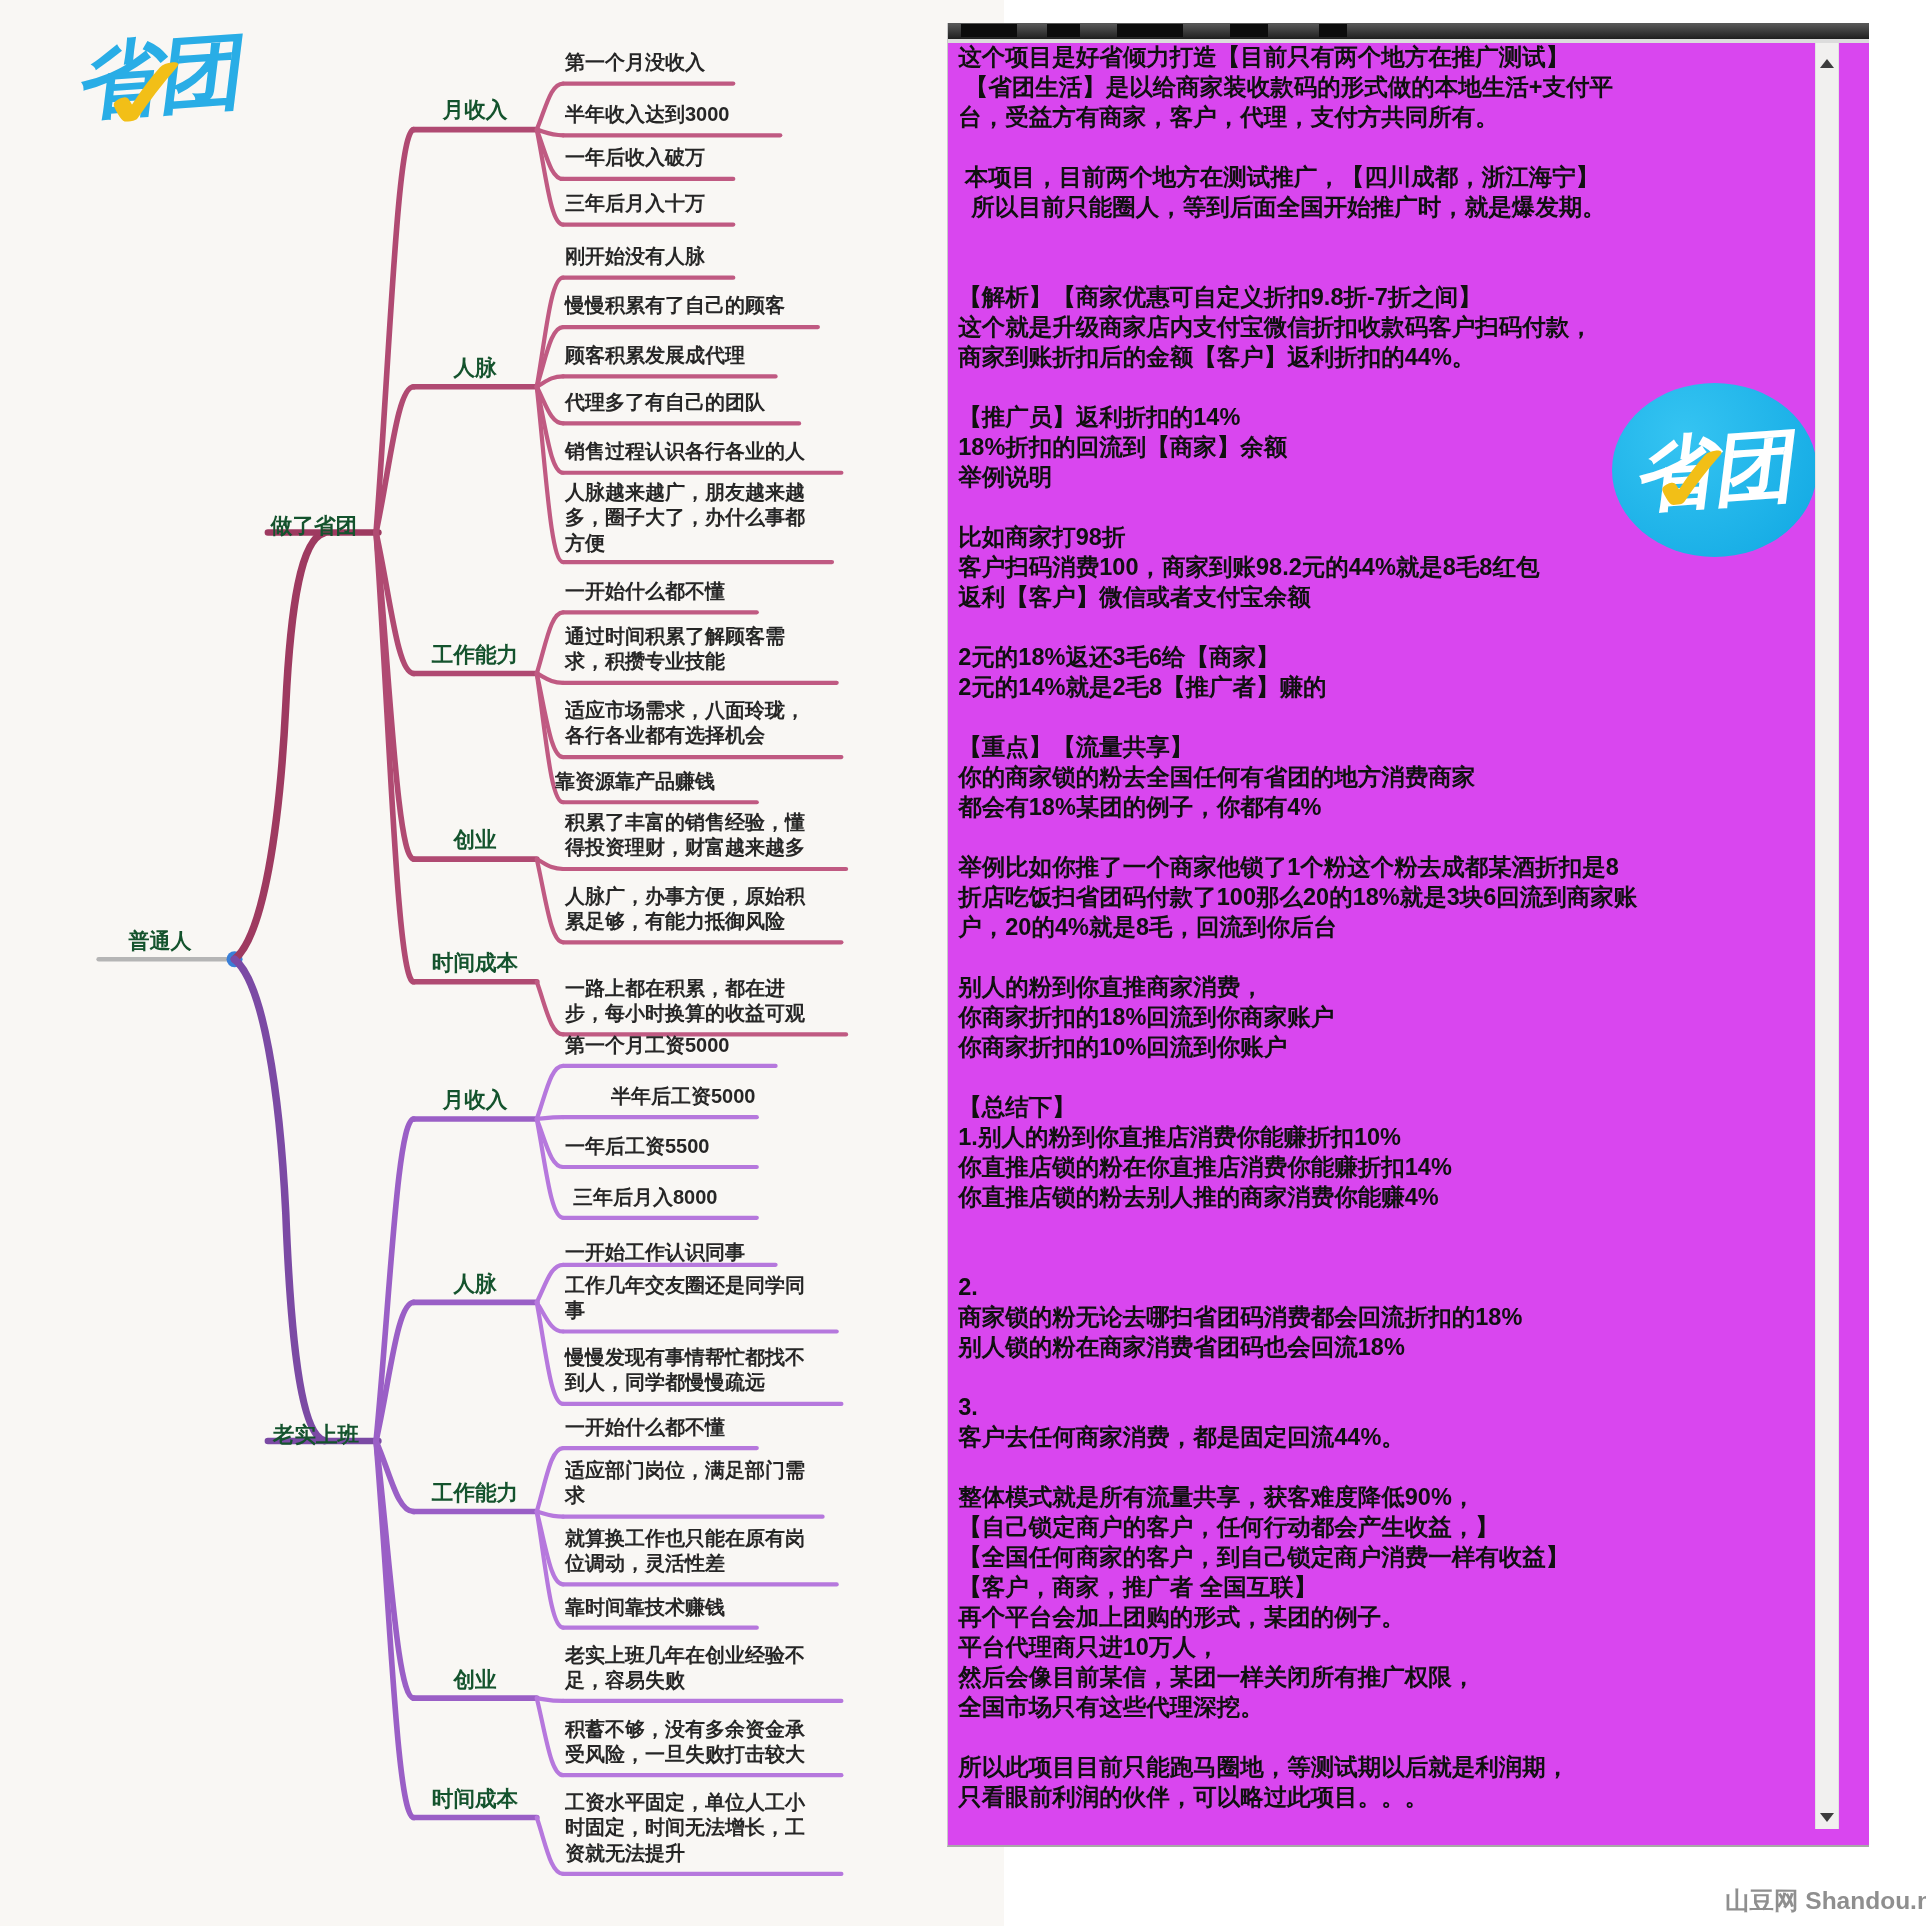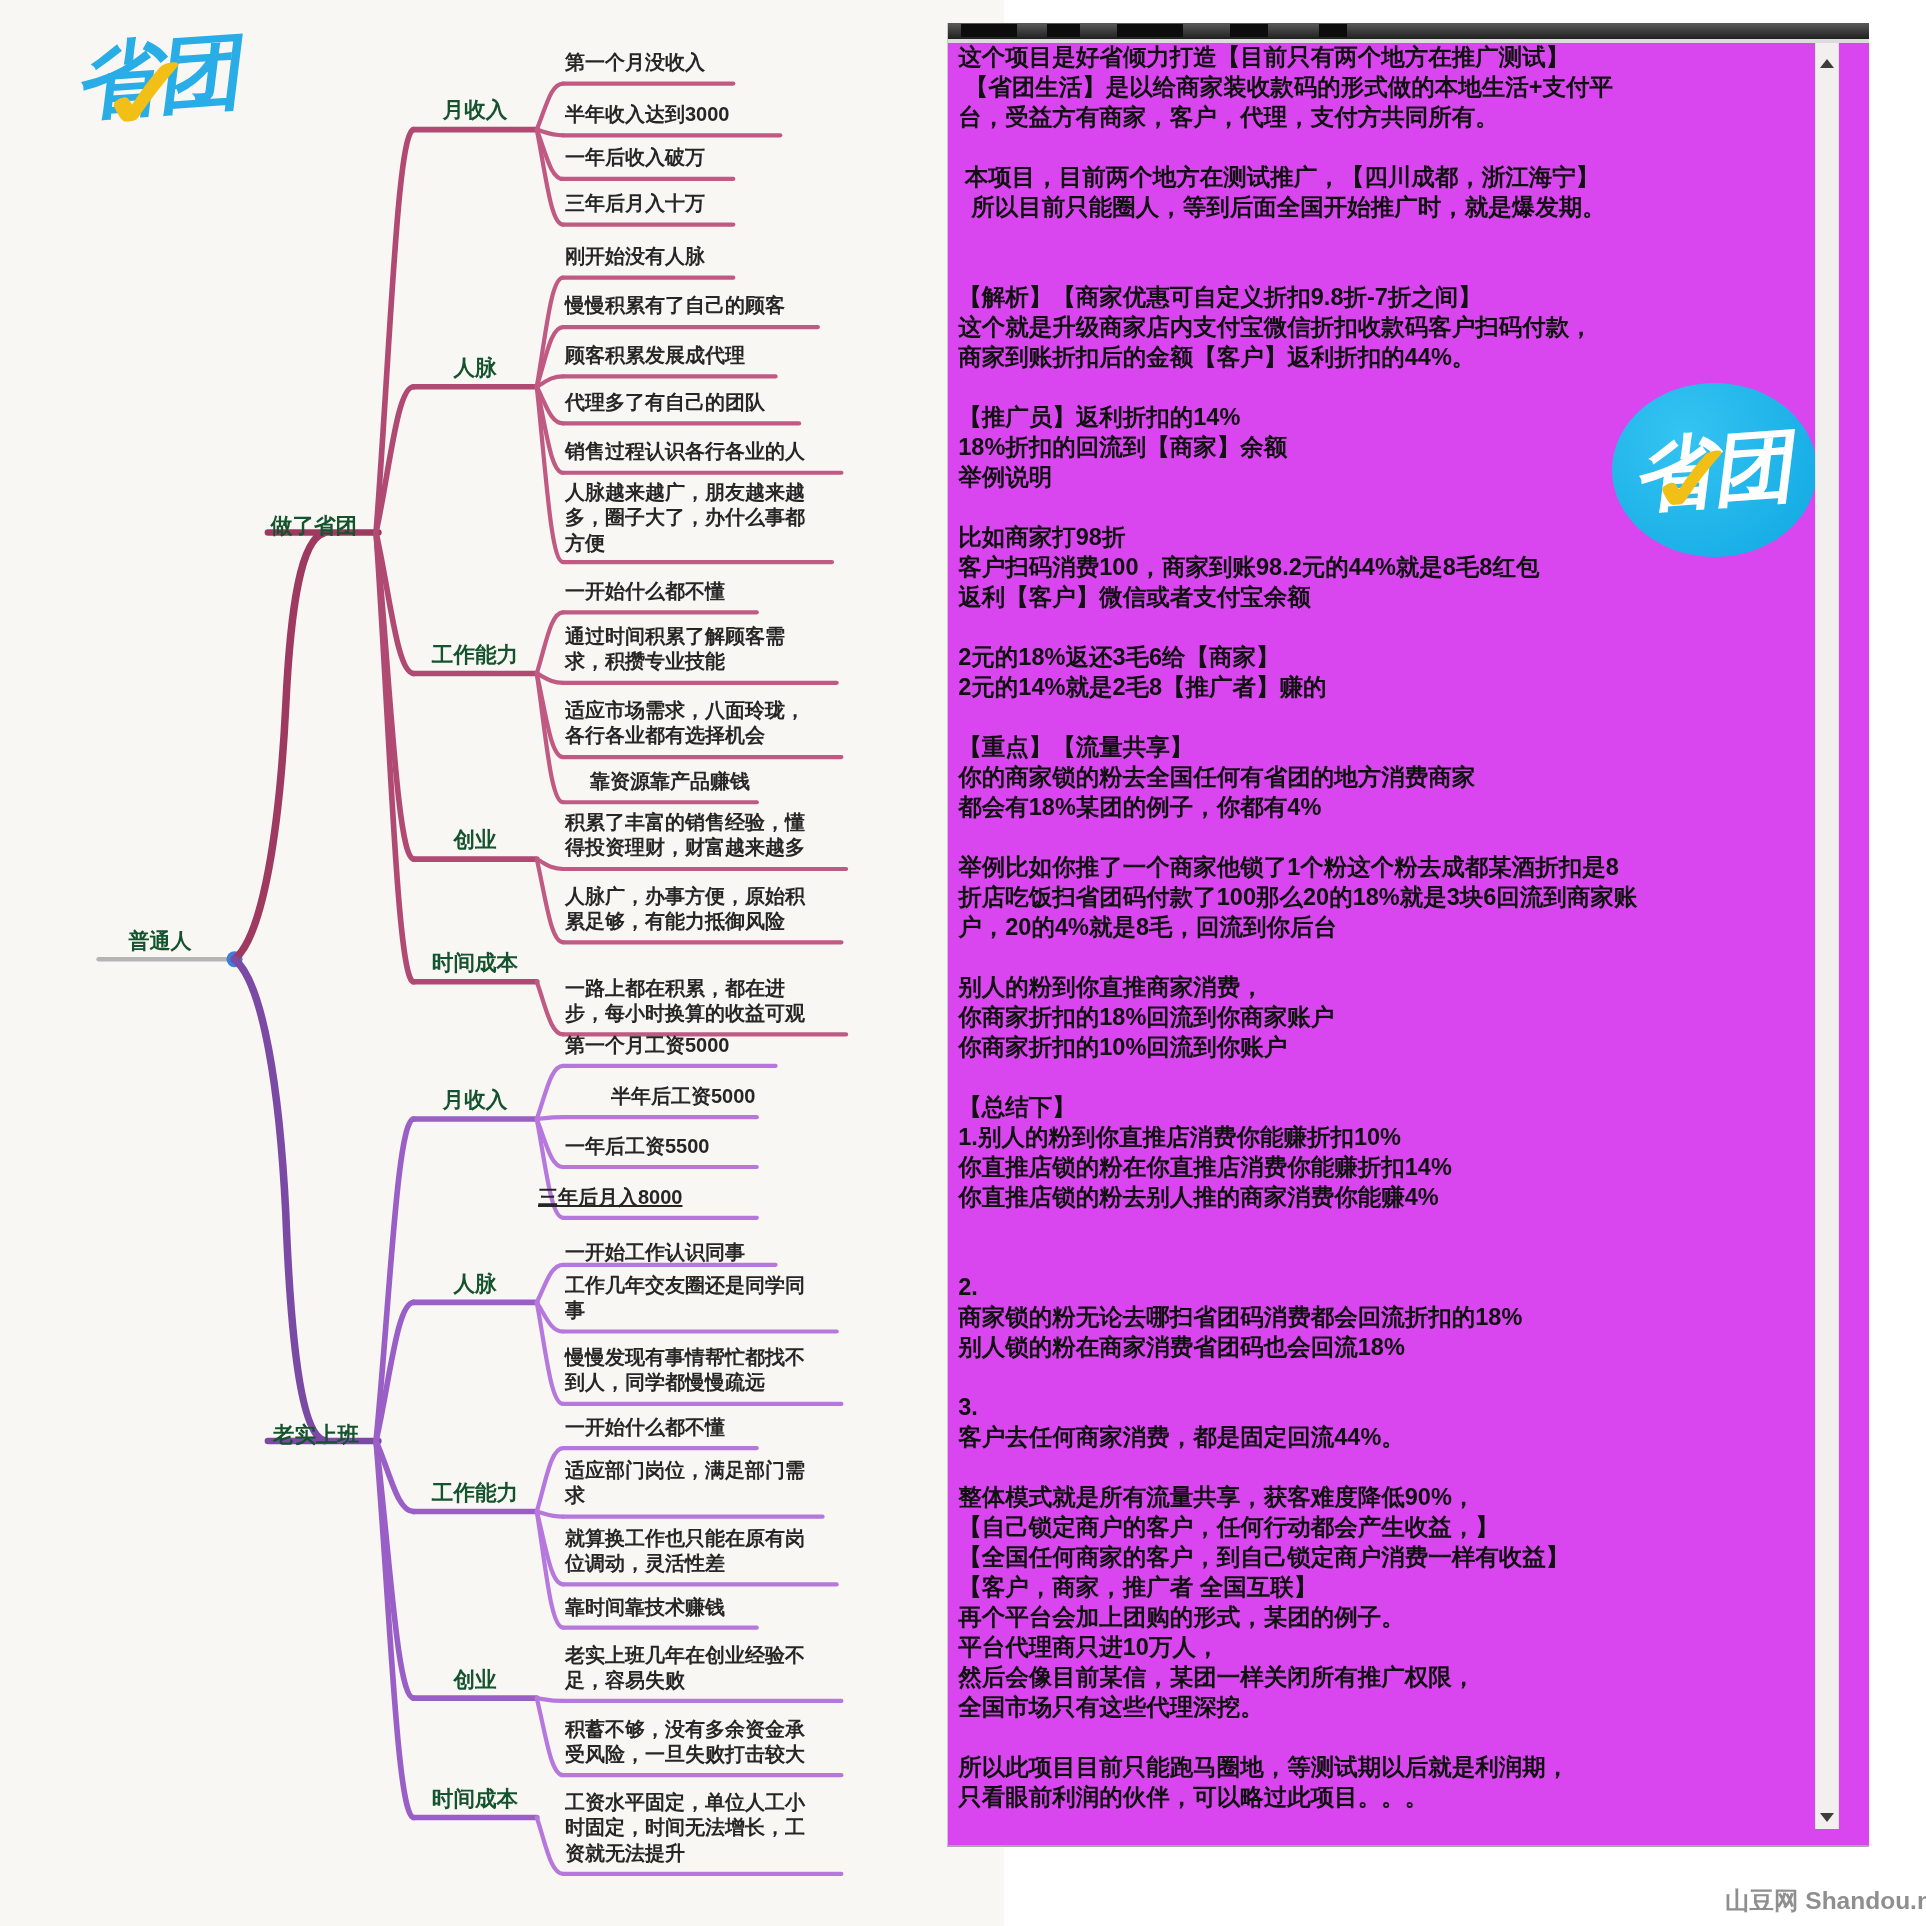--- a/index.html
+++ b/index.html
@@ -162,32 +162,32 @@
       <div class="mmlabel leaf nowrap" style="left: 565px; top: 244px;">刚开始没有人脉</div>
       <div class="mmlabel leaf nowrap" style="left: 565px; top: 293px;">慢慢积累有了自己的顾客</div>
       <div class="mmlabel leaf nowrap" style="left: 565px; top: 343px;">顾客积累发展成代理</div>
       <div class="mmlabel leaf nowrap" style="left: 565px; top: 390px;">代理多了有自己的团队</div>
       <div class="mmlabel leaf nowrap" style="left: 565px; top: 439px;">销售过程认识各行各业的人</div>
       <div class="mmlabel leaf" style="left: 565px; top: 480px; width: 247px;">人脉越来越广，朋友越来越多，圈子大了，办什么事都方便</div>
       <div class="mmlabel l2label centered nowrap" style="left: 475px; top: 640px;">工作能力</div>
       <div class="mmlabel leaf nowrap" style="left: 565px; top: 579px;">一开始什么都不懂</div>
       <div class="mmlabel leaf" style="left: 565px; top: 624px; width: 247px;">通过时间积累了解顾客需求，积攒专业技能</div>
       <div class="mmlabel leaf" style="left: 565px; top: 698px; width: 247px;">适应市场需求，八面玲珑，各行各业都有选择机会</div>
-      <div class="mmlabel leaf nowrap" style="left: 590px; top: 769px;">靠资源靠产品赚钱</div>
+      <div class="mmlabel leaf nowrap" style="left: 555px; top: 769px;">靠资源靠产品赚钱</div>
       <div class="mmlabel l2label centered nowrap" style="left: 475px; top: 825px;">创业</div>
       <div class="mmlabel leaf" style="left: 565px; top: 810px; width: 247px;">积累了丰富的销售经验，懂得投资理财，财富越来越多</div>
       <div class="mmlabel leaf" style="left: 565px; top: 884px; width: 247px;">人脉广，办事方便，原始积累足够，有能力抵御风险</div>
       <div class="mmlabel l2label centered nowrap" style="left: 475px; top: 948px;">时间成本</div>
       <div class="mmlabel leaf" style="left: 565px; top: 976px; width: 247px;">一路上都在积累，都在进步，每小时换算的收益可观</div>
       <div class="mmlabel branchlabel centered nowrap" style="left: 316px; top: 1420px;">老实上班</div>
       <div class="mmlabel l2label centered nowrap" style="left: 475px; top: 1085px;">月收入</div>
       <div class="mmlabel leaf nowrap" style="left: 565px; top: 1033px;">第一个月工资5000</div>
       <div class="mmlabel leaf nowrap" style="left: 565px; top: 1084px; margin-left: 46px;">半年后工资5000</div>
       <div class="mmlabel leaf nowrap" style="left: 565px; top: 1134px;">一年后工资5500</div>
-      <div class="mmlabel leaf nowrap" style="left: 538px; top: 1185px; text-decoration: underline;">三年后月入8000</div>
+      <div class="mmlabel leaf nowrap" style="left: 573px; top: 1185px;">三年后月入8000</div>
       <div class="mmlabel l2label centered nowrap" style="left: 475px; top: 1269px;">人脉</div>
       <div class="mmlabel leaf nowrap" style="left: 565px; top: 1196px; margin-top: 44px;">一开始工作认识同事</div>
       <div class="mmlabel leaf" style="left: 565px; top: 1273px; width: 247px;">工作几年交友圈还是同学同事</div>
       <div class="mmlabel leaf" style="left: 565px; top: 1345px; width: 247px;">慢慢发现有事情帮忙都找不到人，同学都慢慢疏远</div>
       <div class="mmlabel l2label centered nowrap" style="left: 475px; top: 1478px;">工作能力</div>
       <div class="mmlabel leaf nowrap" style="left: 565px; top: 1415px;">一开始什么都不懂</div>
       <div class="mmlabel leaf" style="left: 565px; top: 1458px; width: 247px;">适应部门岗位，满足部门需求</div>
       <div class="mmlabel leaf" style="left: 565px; top: 1526px; width: 247px;">就算换工作也只能在原有岗位调动，灵活性差</div>
       <div class="mmlabel leaf nowrap" style="left: 565px; top: 1595px;">靠时间靠技术赚钱</div>
       <div class="mmlabel l2label centered nowrap" style="left: 475px; top: 1665px;">创业</div>

